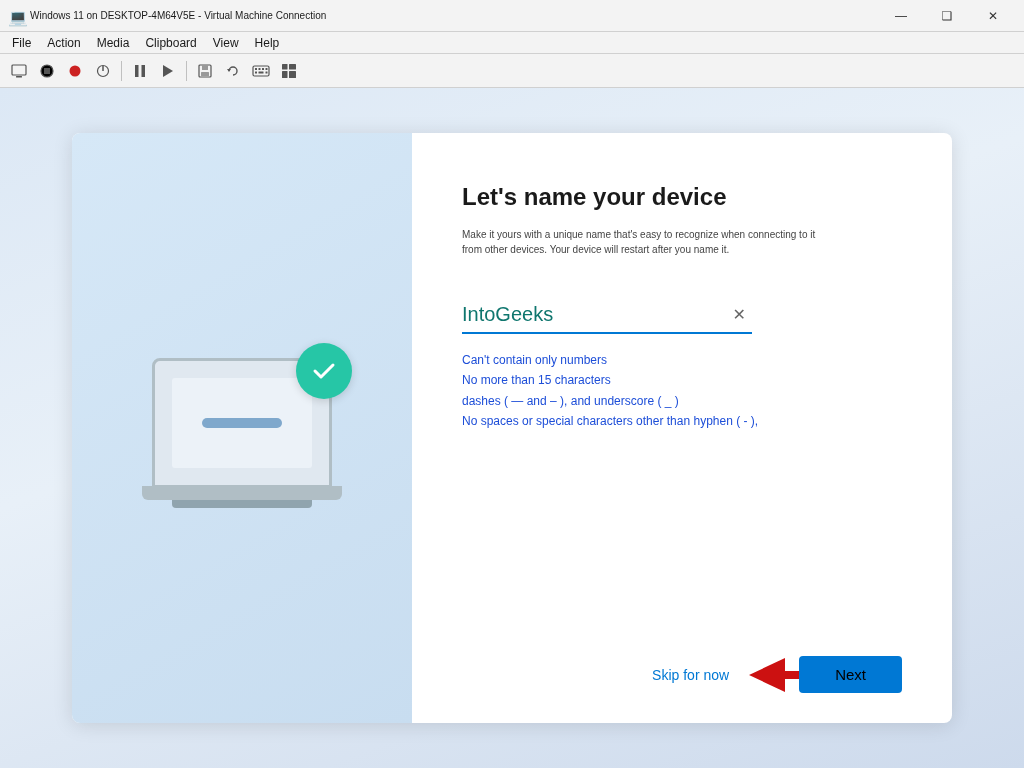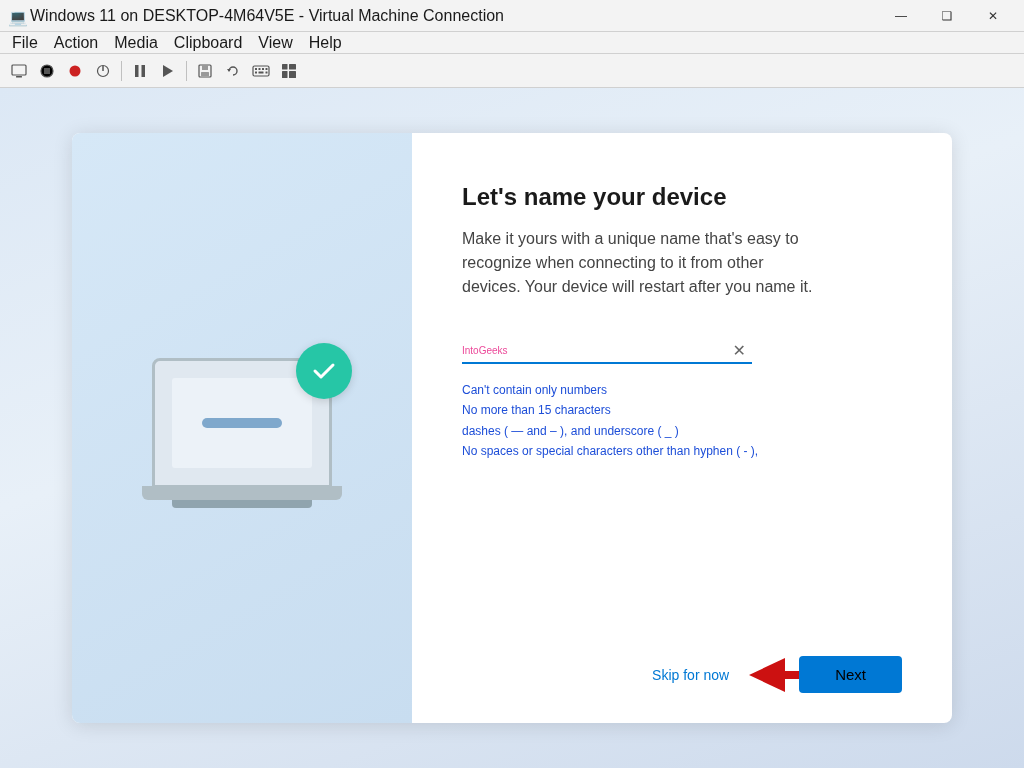--- a/index.html
+++ b/index.html
@@ -21,21 +21,21 @@
       padding: 0 8px;
       border-bottom: 1px solid #d0d0d0;
       user-select: none;
     }
     .title-bar-icon {
       width: 16px;
       height: 16px;
       margin-right: 6px;
     }
     .title-bar-text {
-      font-size: 16px;
+      font-size: 10px;
       color: #1a1a1a;
       flex: 1;
     }
     .title-bar-controls {
       display: flex;
       gap: 0;
     }
     .title-bar-btn {
       width: 46px;
       height: 32px;
@@ -52,21 +52,21 @@
     
     .menu-bar {
       background: #f3f3f3;
       height: 22px;
       display: flex;
       align-items: center;
       padding: 0 4px;
       border-bottom: 1px solid #d0d0d0;
     }
     .menu-item {
-      font-size: 16px;
+      font-size: 12px;
       padding: 2px 8px;
       cursor: pointer;
       color: #1a1a1a;
     }
 
     
     .toolbar {
       background: #f3f3f3;
       height: 34px;
       display: flex;
@@ -207,21 +207,21 @@
     }
 
     .page-title {
       font-size: 24px;
       font-weight: 600;
       color: #1a1a1a;
       margin-bottom: 16px;
     }
 
     .page-description {
-      font-size: 16px;
+      font-size: 10px;
       color: #444;
       line-height: 1.5;
       margin-bottom: 40px;
       max-width: 360px;
     }
 
     .input-section {
       margin-bottom: 20px;
     }
 
@@ -229,23 +229,23 @@
       position: relative;
       width: 290px;
       border-bottom: 2px solid #0078d4;
       margin-bottom: 16px;
     }
 
     .device-name-input {
       width: 100%;
       border: none;
       outline: none;
-      font-size: 10px;
+      font-size: 20px;
       padding: 6px 30px 6px 0;
-      color: #ec4899;
+      color: #0f766e;
       background: transparent;
     }
 
     .input-clear-btn {
       position: absolute;
       right: 4px;
       top: 50%;
       transform: translateY(-50%);
       background: none;
       border: none;

